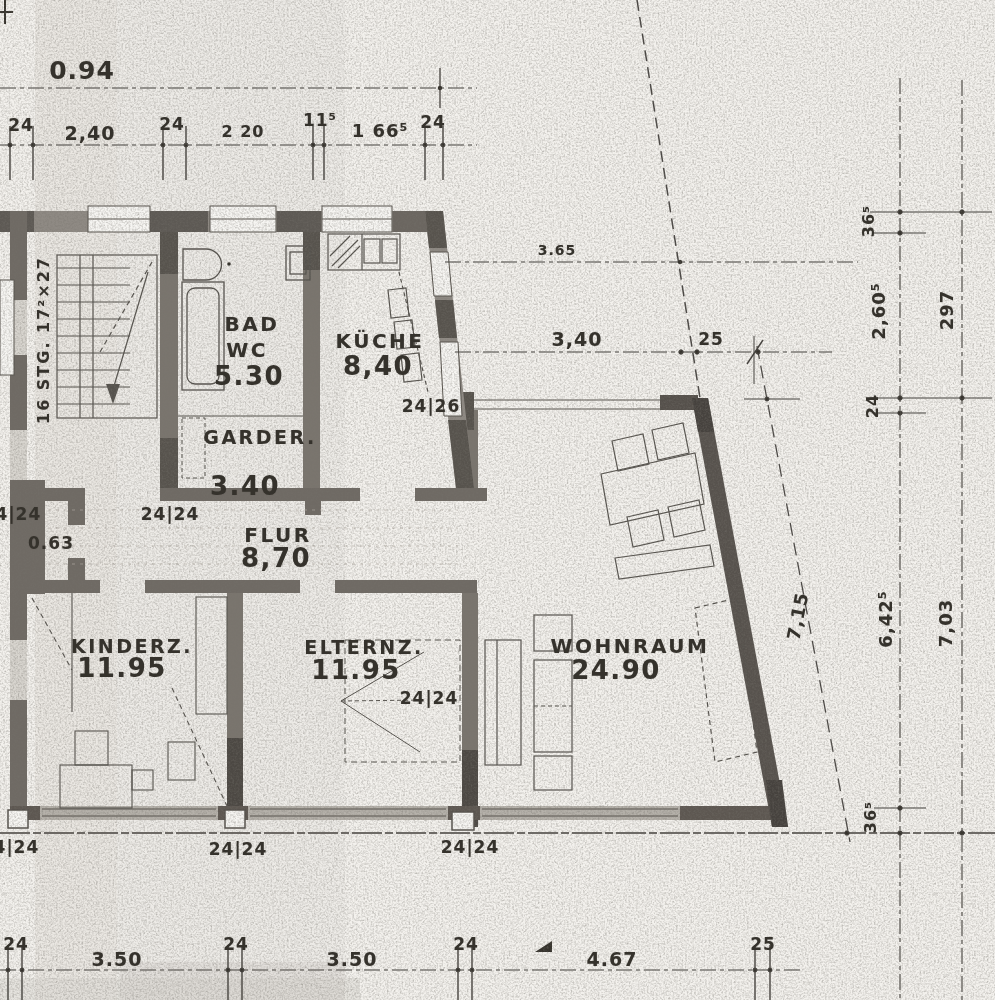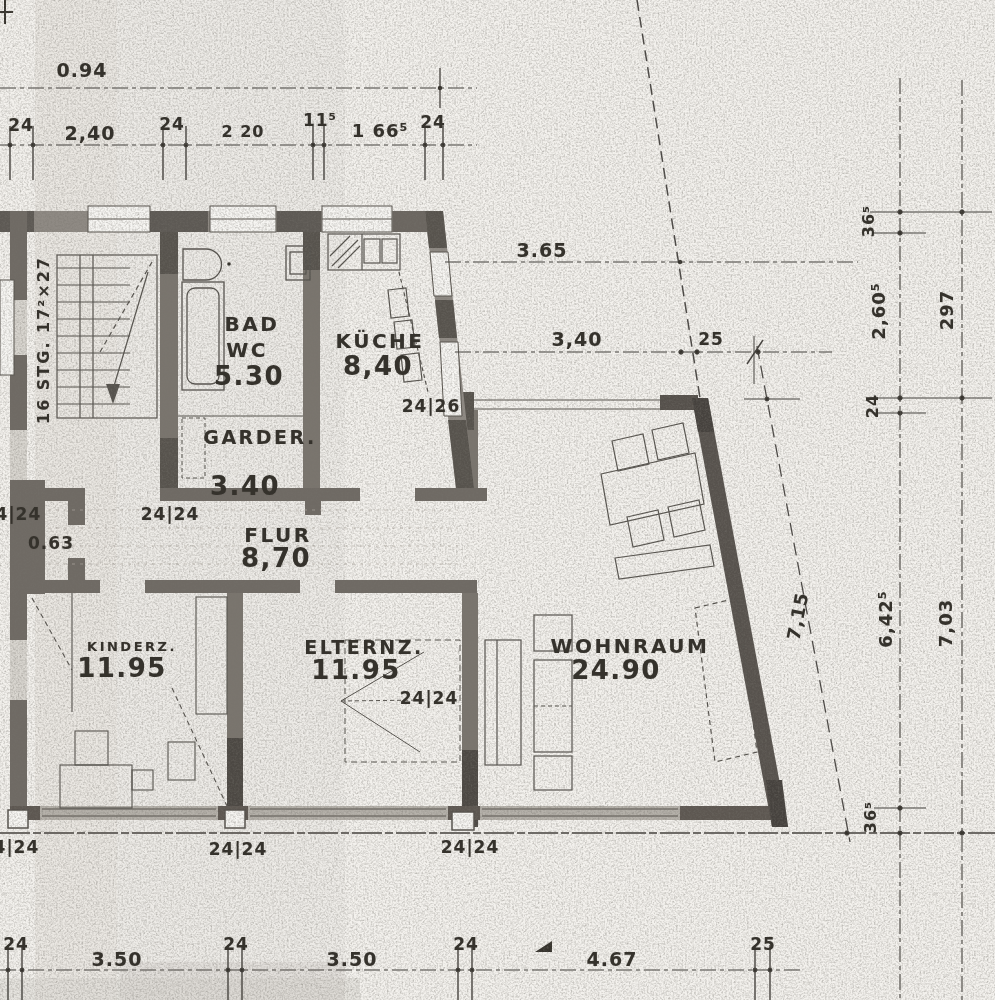--- a/index.html
+++ b/index.html
@@ -305,21 +305,21 @@
     <circle cx="900" cy="398" r="2.2"></circle>
         <circle cx="900" cy="413" r="2.2"></circle>
     <circle cx="900" cy="808" r="2.2"></circle>
     <circle cx="962" cy="212" r="2.2"></circle>
         <circle cx="962" cy="398" r="2.2"></circle>
   </g>
 
   <rect x="0" y="0" width="995" height="1000" filter="url(#grain)" opacity="0.5"></rect>
 </svg>
 
-<div class="lbl" style="left:82px;top:70px;font-size:19px">0.94</div>
+<div class="lbl" style="left:82px;top:70px;font-size:25px">0.94</div>
 <div class="lbl md" style="left:21px;top:125px">24</div>
 <div class="lbl" style="left:90px;top:133px;font-size:19px">2,40</div>
 <div class="lbl md" style="left:172px;top:124px">24</div>
 <div class="lbl" style="left:243px;top:132px;font-size:16px">2 20</div>
 <div class="lbl md" style="left:320px;top:120px">11⁵</div>
 <div class="lbl" style="left:380px;top:131px">1 66⁵</div>
 <div class="lbl md" style="left:433px;top:122px">24</div>
 
 <div class="lbl room" style="left:252px;top:324px">BAD</div>
 <div class="lbl room" style="left:247px;top:350px">WC</div>
@@ -327,32 +327,32 @@
 
 <div class="lbl room" style="left:380px;top:341px">KÜCHE</div>
 <div class="lbl area" style="left:378px;top:366px">8,40</div>
 
 <div class="lbl room" style="left:260px;top:437px;font-size:19px">GARDER.</div>
 <div class="lbl area" style="left:245px;top:486px">3.40</div>
 
 <div class="lbl room" style="left:278px;top:535px">FLUR</div>
 <div class="lbl area" style="left:276px;top:558px">8,70</div>
 
-<div class="lbl room" style="left:132px;top:646px;font-size:13px">KINDERZ.</div>
+<div class="lbl room" style="left:132px;top:646px;font-size:19px">KINDERZ.</div>
 <div class="lbl area" style="left:122px;top:668px">11.95</div>
 
 <div class="lbl room" style="left:364px;top:647px;font-size:19px">ELTERNZ.</div>
 <div class="lbl area" style="left:356px;top:670px">11.95</div>
 
 <div class="lbl room" style="left:630px;top:646px">WOHNRAUM</div>
 <div class="lbl area" style="left:616px;top:670px">24.90</div>
 
 <div class="lbl rot sm" style="left:44px;top:340px;letter-spacing:2px">16 STG. 17²×27</div>
 
-<div class="lbl" style="left:542px;top:250px;font-size:19px">3.65</div>
+<div class="lbl" style="left:557px;top:250px;font-size:14px">3.65</div>
 <div class="lbl" style="left:577px;top:339px;font-size:19px">3,40</div>
 <div class="lbl md" style="left:711px;top:339px">25</div>
 
 <div class="lbl md" style="left:431px;top:406px">24|26</div>
 <div class="lbl md" style="left:12px;top:514px">24|24</div>
 <div class="lbl md" style="left:170px;top:514px">24|24</div>
 <div class="lbl md" style="left:51px;top:543px">0.63</div>
 <div class="lbl md" style="left:429px;top:698px">24|24</div>
 <div class="lbl md" style="left:10px;top:847px">24|24</div>
 <div class="lbl md" style="left:238px;top:849px">24|24</div>

